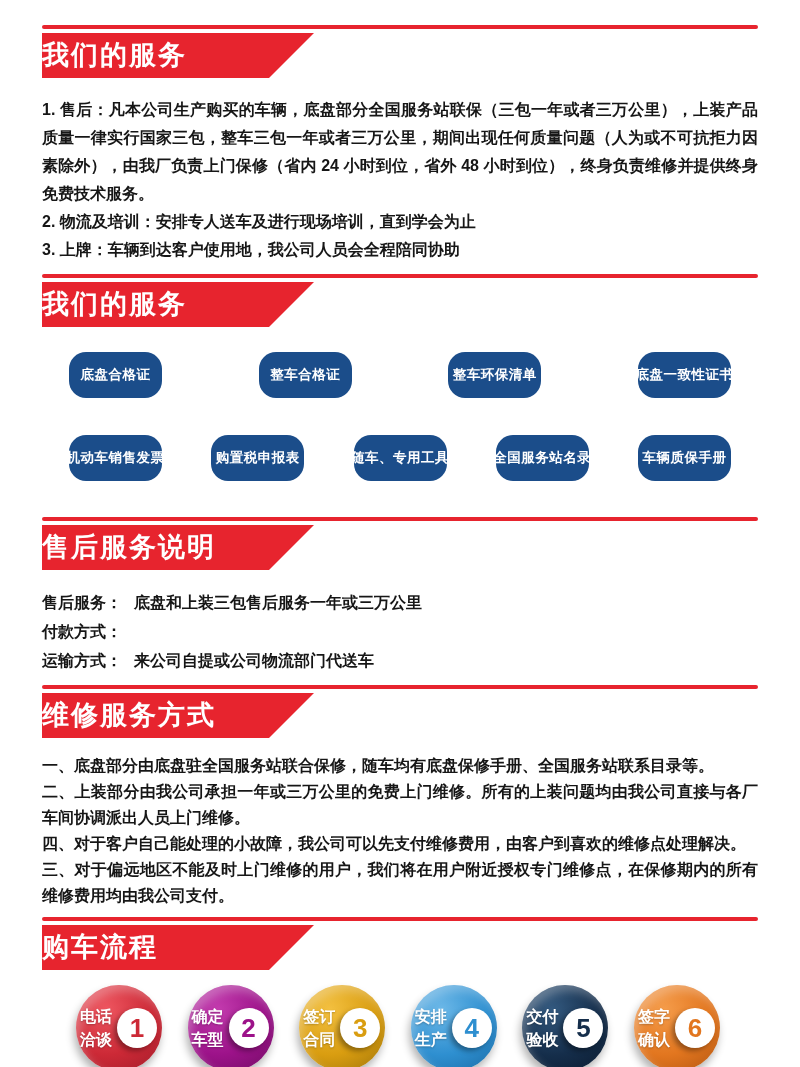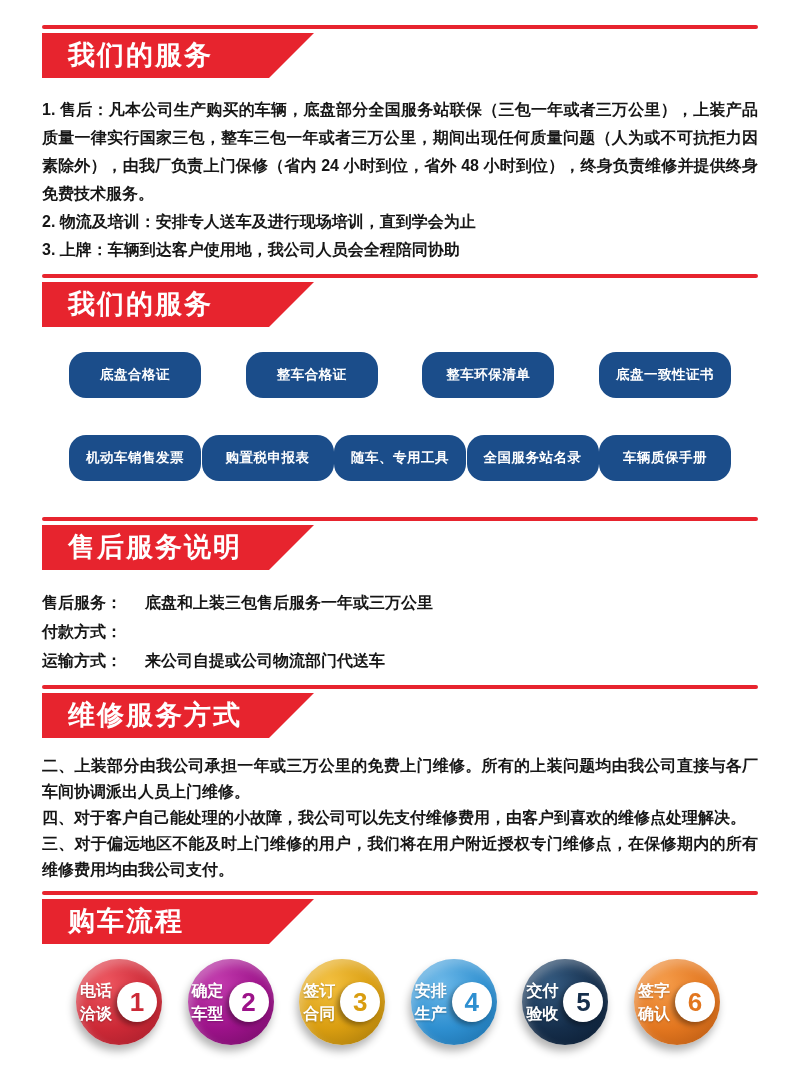--- a/index.html
+++ b/index.html
@@ -24,21 +24,20 @@
   .banner {
     margin-top: 4px;
     width: 272px;
     height: 45px;
     background: #e7242e;
     clip-path: polygon(0 0, 100% 0, calc(100% - 45px) 100%, 0 100%);
     color: #ffffff;
     font-weight: bold;
     font-size: 27px;
     line-height: 45px;
-    padding-left: 26px;
     letter-spacing: 2px;
   }
 
   .body-text {
     font-size: 16px;
     font-weight: bold;
     line-height: 28px;
     color: #161616;
     text-align: justify;
   }
@@ -52,38 +51,38 @@
 
   
   .cert-row {
     display: flex;
     justify-content: space-between;
     padding: 0 27px;
     margin-top: 25px;
   }
   .cert-row.second { margin-top: 37px; }
   .cert-btn {
-    width: 132px;
+    width: 93px;
     height: 46px;
     background: #1b4d8a;
     border-radius: 17px;
     color: #ffffff;
     font-size: 13.5px;
     font-weight: bold;
     letter-spacing: 0.5px;
     display: flex;
     align-items: center;
     justify-content: center;
     white-space: nowrap;
   }
 
   
   .kv-block { margin-top: 18px; }
   .kv-row { display: flex; line-height: 29px; font-size: 16px; font-weight: bold; }
-  .kv-label { margin-right: 23px; }
+  .kv-label { margin-right: 12px; }
 
   .repair-text { margin-top: 15px; line-height: 26px; }
 
   
   .steps {
     display: flex;
     justify-content: space-between;
     padding: 0 38px 0 34px;
     margin-top: 15px;
   }
@@ -185,20 +184,21 @@
         <span class="kv-label">运输方式：</span>
         <span>来公司自提或公司物流部门代送车</span>
       </div>
     </div>
   </section>
 
   <section>
     <div class="rule r4"></div>
     <div class="banner">维修服务方式</div>
     <div class="body-text repair-text">
+      <p>一、底盘部分由底盘驻全国服务站联合保修，随车均有底盘保修手册、全国服务站联系目录等。</p>
       <p>二、上装部分由我公司承担一年或三万公里的免费上门维修。所有的上装问题均由我公司直接与各厂车间协调派出人员上门维修。</p>
       <p>四、对于客户自己能处理的小故障，我公司可以先支付维修费用，由客户到喜欢的维修点处理解决。</p>
       <p>三、对于偏远地区不能及时上门维修的用户，我们将在用户附近授权专门维修点，在保修期内的所有维修费用均由我公司支付。</p>
     </div>
   </section>
 
   <section>
     <div class="rule r5"></div>
     <div class="banner">购车流程</div>
     <div class="steps">

